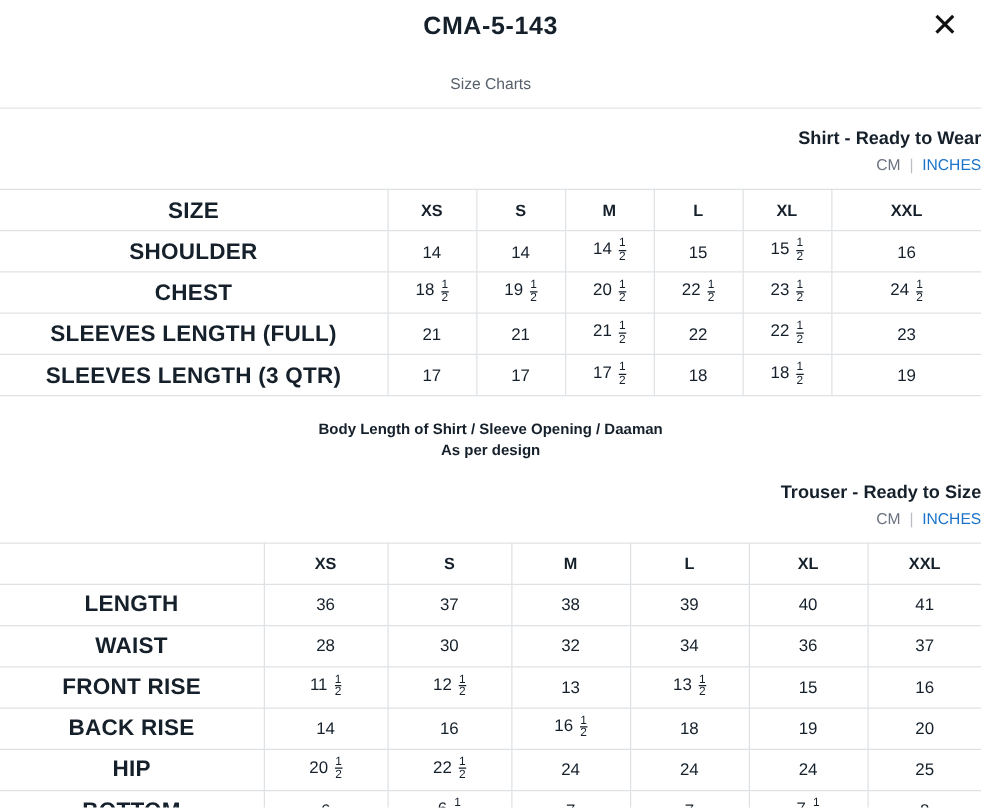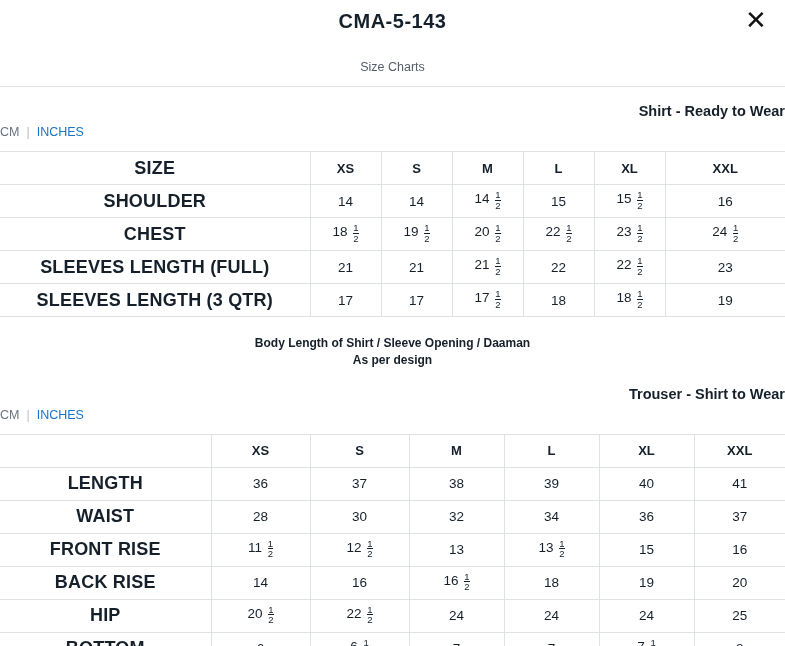--- a/index.html
+++ b/index.html
@@ -55,21 +55,21 @@
   }
   .section-title {
     text-align: right;
     font-size: 14.5px;
     font-weight: bold;
     color: #15202b;
     margin-top: 16px;
     margin-bottom: 6px;
   }
   .unit-toggle {
-    text-align: left;
+    text-align: right;
     font-size: 12.5px;
     color: #6b7280;
     margin-bottom: 12px;
   }
   .unit-toggle .sep { color: #b9bec4; margin: 0 7px; }
   .unit-active { color: #6b7280; }
   .unit-link { color: #1a73c8; text-decoration: none; cursor: pointer; }
 
   table.size-table {
     width: 100%;
@@ -205,21 +205,21 @@
             <td class="val">19</td>
           </tr>
         </tbody>
     </table>
 
     <div class="note">
       <span>Body Length of Shirt / Sleeve Opening / Daaman</span>
       <span class="line2">As per design</span>
     </div>
 
-    <div class="section-title">Trouser - Shirt to Wear</div>
+    <div class="section-title">Trouser - Ready to Size</div>
     <div class="unit-toggle">
       <span class="unit-active">CM</span><span class="sep">|</span><span class="unit-link">INCHES</span>
     </div>
 
     <table class="size-table">
       <colgroup>
         <col style="width:211px">
           <col style="width:99px">
           <col style="width:99px">
           <col style="width:95px">

